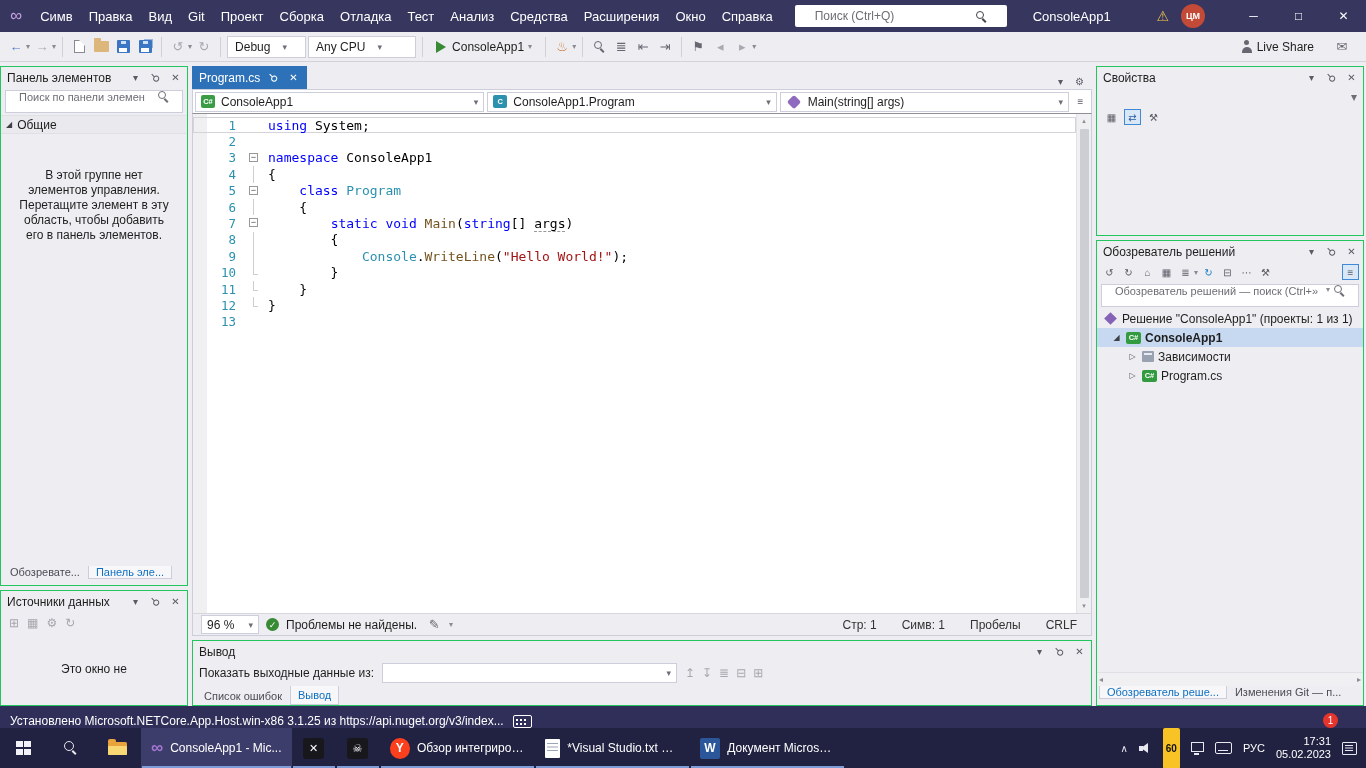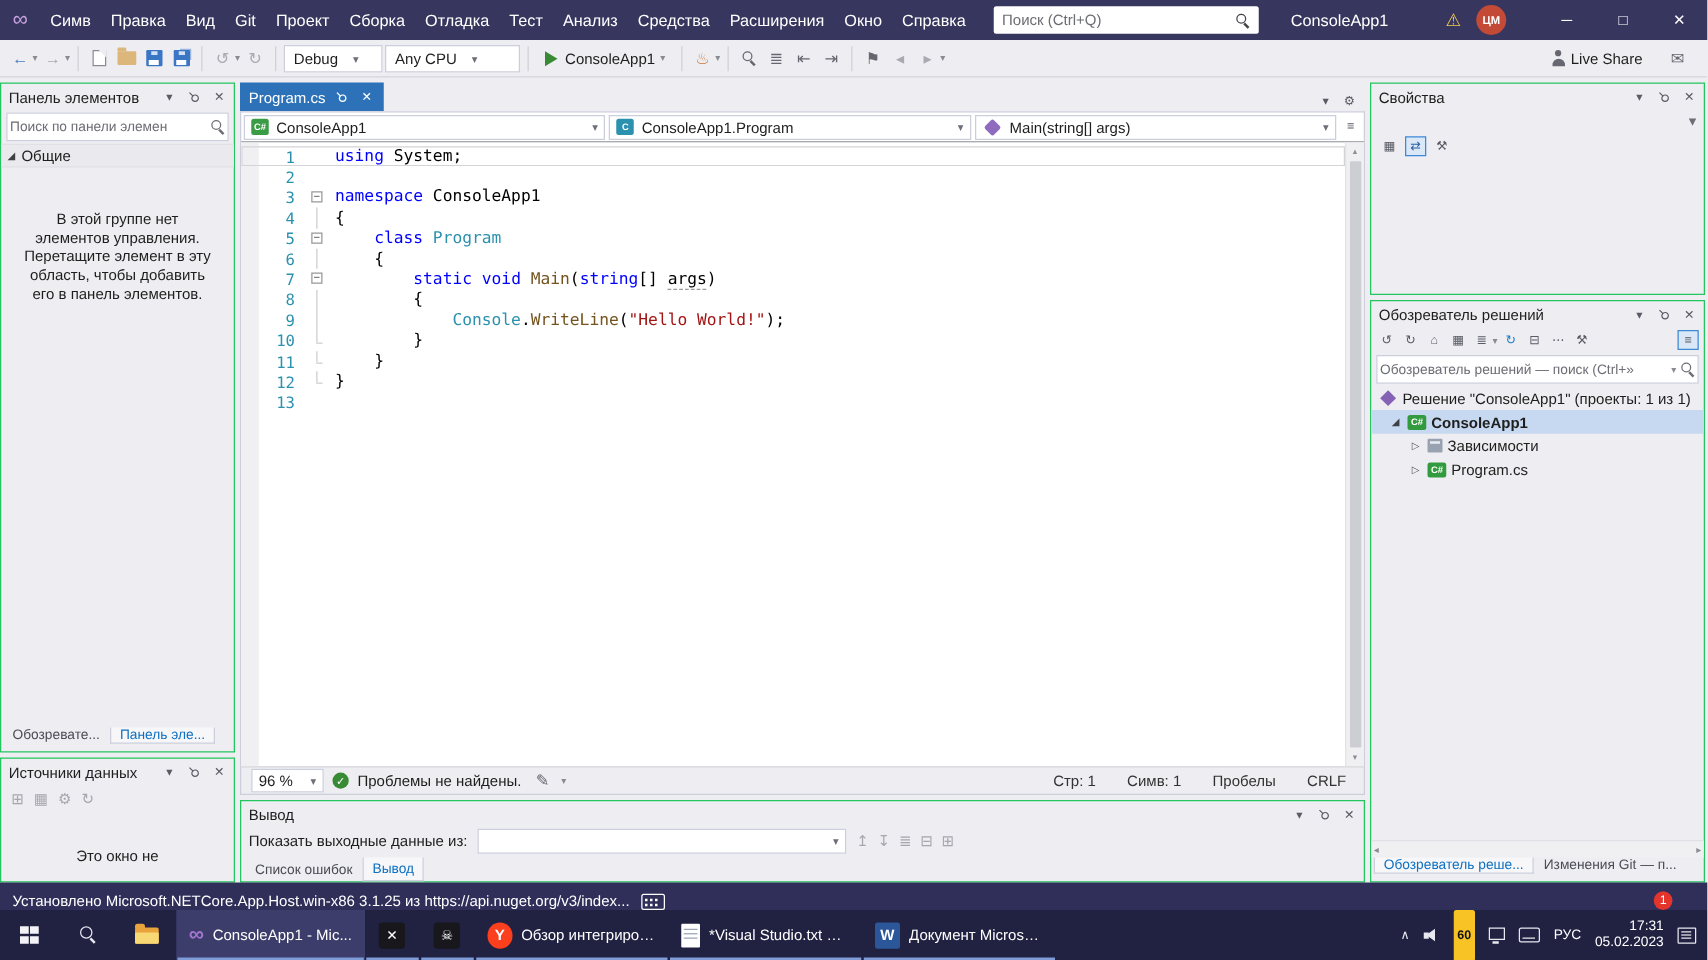--- a/index.html
+++ b/index.html
@@ -5,21 +5,21 @@
 *{margin:0;padding:0;box-sizing:border-box}
 html,body{width:1366px;height:768px;overflow:hidden}
 body{font-family:"Liberation Sans",sans-serif;font-size:12px;color:#1e1e1e;background:#eeeef2}
 .app{display:flex;flex-direction:column;width:1366px;height:768px}
 .spacer{flex:1}
 
 .titlebar{height:32px;background:#36365f;display:flex;align-items:center;color:#fff;flex:none}
 .vslogo{font-size:17px;font-style:italic;color:#c9a3e0;padding:0 10px 0 10px}
 .menus{display:flex;height:100%;align-items:center}
 .menu{padding:0 8px;font-size:13px;height:100%;display:flex;align-items:center;white-space:nowrap}
-.tsearch{margin-left:14px;width:212px;height:22px;background:#fff;border-radius:2px;display:flex;align-items:center;padding:0 7px;color:#666}
+.tsearch{margin-left:14px;width:212px;height:22px;background:#fff;border-radius:2px;display:flex;align-items:center;padding:0 20px;color:#666}
 .tsearch input{flex:1;border:0;outline:0;font-size:12px;background:transparent;color:#1e1e1e;font-family:"Liberation Sans",sans-serif}
 .tsearch input::placeholder{color:#6d6d75}
 .mag{position:relative;width:11px;height:11px;flex:none;color:#43434a}
 .mag::before{content:"";position:absolute;left:0;top:0;width:6px;height:6px;border:1.5px solid currentColor;border-radius:50%}
 .mag::after{content:"";position:absolute;left:7px;top:7px;width:4.5px;height:1.6px;background:currentColor;transform:rotate(45deg);transform-origin:0 0}
 .wintitle{margin-left:26px;font-size:13px;white-space:nowrap}
 .warn{color:#f2c94c;font-size:14px;margin-right:12px}
 .avatar{width:24px;height:24px;border-radius:50%;background:#c34a36;color:#fff;font-size:9px;font-weight:bold;display:flex;align-items:center;justify-content:center;margin-right:26px}
 .winbtns{display:flex;height:100%}
 .winbtn{width:45px;height:100%;display:flex;align-items:center;justify-content:center;font-size:12px;color:#fff}
@@ -45,33 +45,33 @@
 .person::before{content:"";position:absolute;left:3.5px;top:0;width:5px;height:5px;border-radius:50%;background:#676771}
 .person::after{content:"";position:absolute;left:1px;bottom:0;width:10px;height:6px;border-radius:5px 5px 0 0;background:#676771}
 .lslabel{font-size:12px;color:#1e1e1e;margin-left:4px}
 
 .workspace{flex:1;display:flex;padding:4px 2px 0 0;gap:4px;min-height:0}
 .panel{border:1px solid #22c55e;background:#eeeef2;display:flex;flex-direction:column;min-height:0}
 .phead{height:21px;display:flex;align-items:center;padding:0 3px 0 6px;gap:3px;flex:none}
 .ptitle{flex:1;font-size:12px;color:#1e1e1e;white-space:nowrap;overflow:hidden}
 .ib{width:17px;height:16px;display:flex;align-items:center;justify-content:center;color:#5b5b66;font-size:10px;flex:none}
 .pin{display:inline-block;transform:rotate(135deg);font-size:11px}
-.sbox{height:23px;background:#fff;border:1px solid #cccedb;display:flex;align-items:center;margin:2px 4px;padding:0 2px;gap:4px;flex:none}
+.sbox{height:23px;background:#fff;border:1px solid #cccedb;display:flex;align-items:flex-start;margin:2px 4px;padding:0 13px;gap:4px;flex:none}
 .sbox input{flex:1;min-width:0;border:0;outline:0;font-size:11px;color:#1e1e1e;font-family:"Liberation Sans",sans-serif}
 .sbox input::placeholder{color:#6d6d75}
 
 .leftcol{width:188px;flex:none;display:flex;flex-direction:column;min-height:0}
 .toolboxp{flex:1}
 .sect{height:19px;display:flex;align-items:center;gap:5px;padding:0 5px;background:#e9e9ee;border-top:1px solid #e0e0e6;border-bottom:1px solid #e0e0e6;flex:none}
 .sect .tri{font-size:8px;color:#3f3f46}
 .emptytext{flex:1;padding:34px 14px;text-align:center;line-height:15px;font-size:12px;color:#1e1e1e}
 .wtabs{display:flex;gap:1px;padding:0 2px;height:19px;flex:none;align-items:flex-start}
 .wtab{padding:0 7px;font-size:11px;color:#4b4b55;display:flex;align-items:center;white-space:nowrap;overflow:hidden}
 .wtab.active{background:#f7f7fa;color:#0e70c0;border:1px solid #cccedb;border-top:0}
-.dsp{height:100px;flex:none;margin-top:4px}
+.dsp{height:116px;flex:none;margin-top:4px}
 .dstools{display:flex;gap:8px;padding:4px 8px;color:#a6a6ae;font-size:12px;flex:none}
 .dstext{flex:1;text-align:center;padding-top:28px;font-size:12px}
 
 .centercol{flex:1;display:flex;flex-direction:column;min-width:0;min-height:0}
 .tabstrip{height:23px;display:flex;align-items:flex-end;flex:none}
 .doctab{height:23px;background:#2d72b8;color:#fff;display:flex;align-items:center;padding:0 7px;gap:6px;font-size:12px}
 .doctab .ib{color:#fff;width:14px}
 .striprt{margin-left:auto;display:flex;align-items:center;color:#5b5b66;gap:2px;padding-right:4px}
 .navbar{height:25px;background:#fff;border:1px solid #cccedb;border-bottom:1px solid #8f8f98;display:flex;align-items:center;padding:1px 2px;gap:3px;flex:none}
 .combo{flex:1;height:20px;border:1px solid #cccedb;background:#fff;display:flex;align-items:center;gap:6px;padding:0 5px;font-size:12px;min-width:0}

